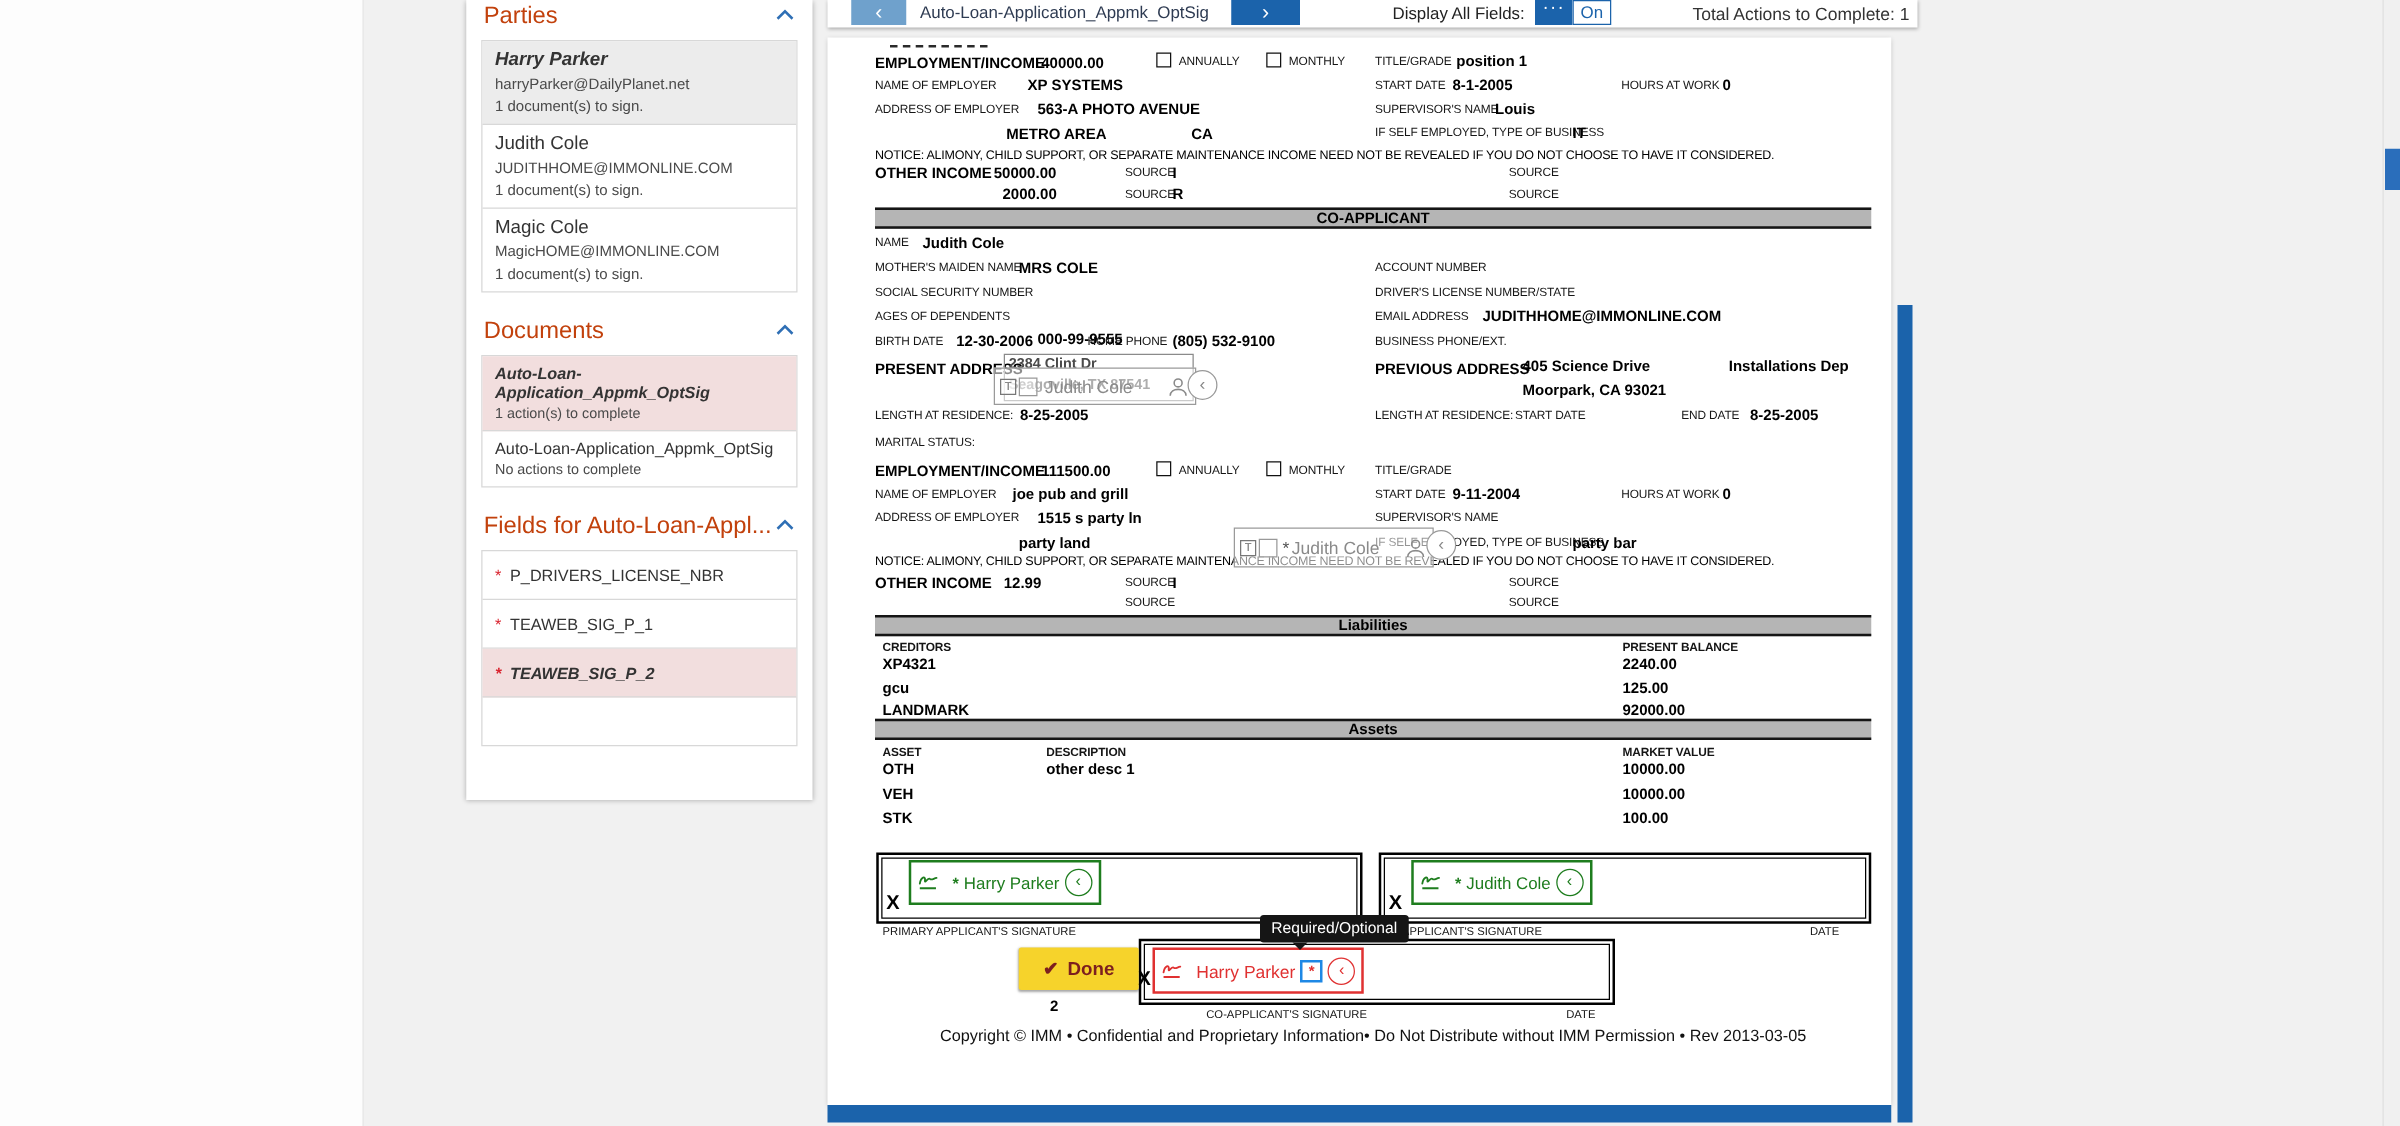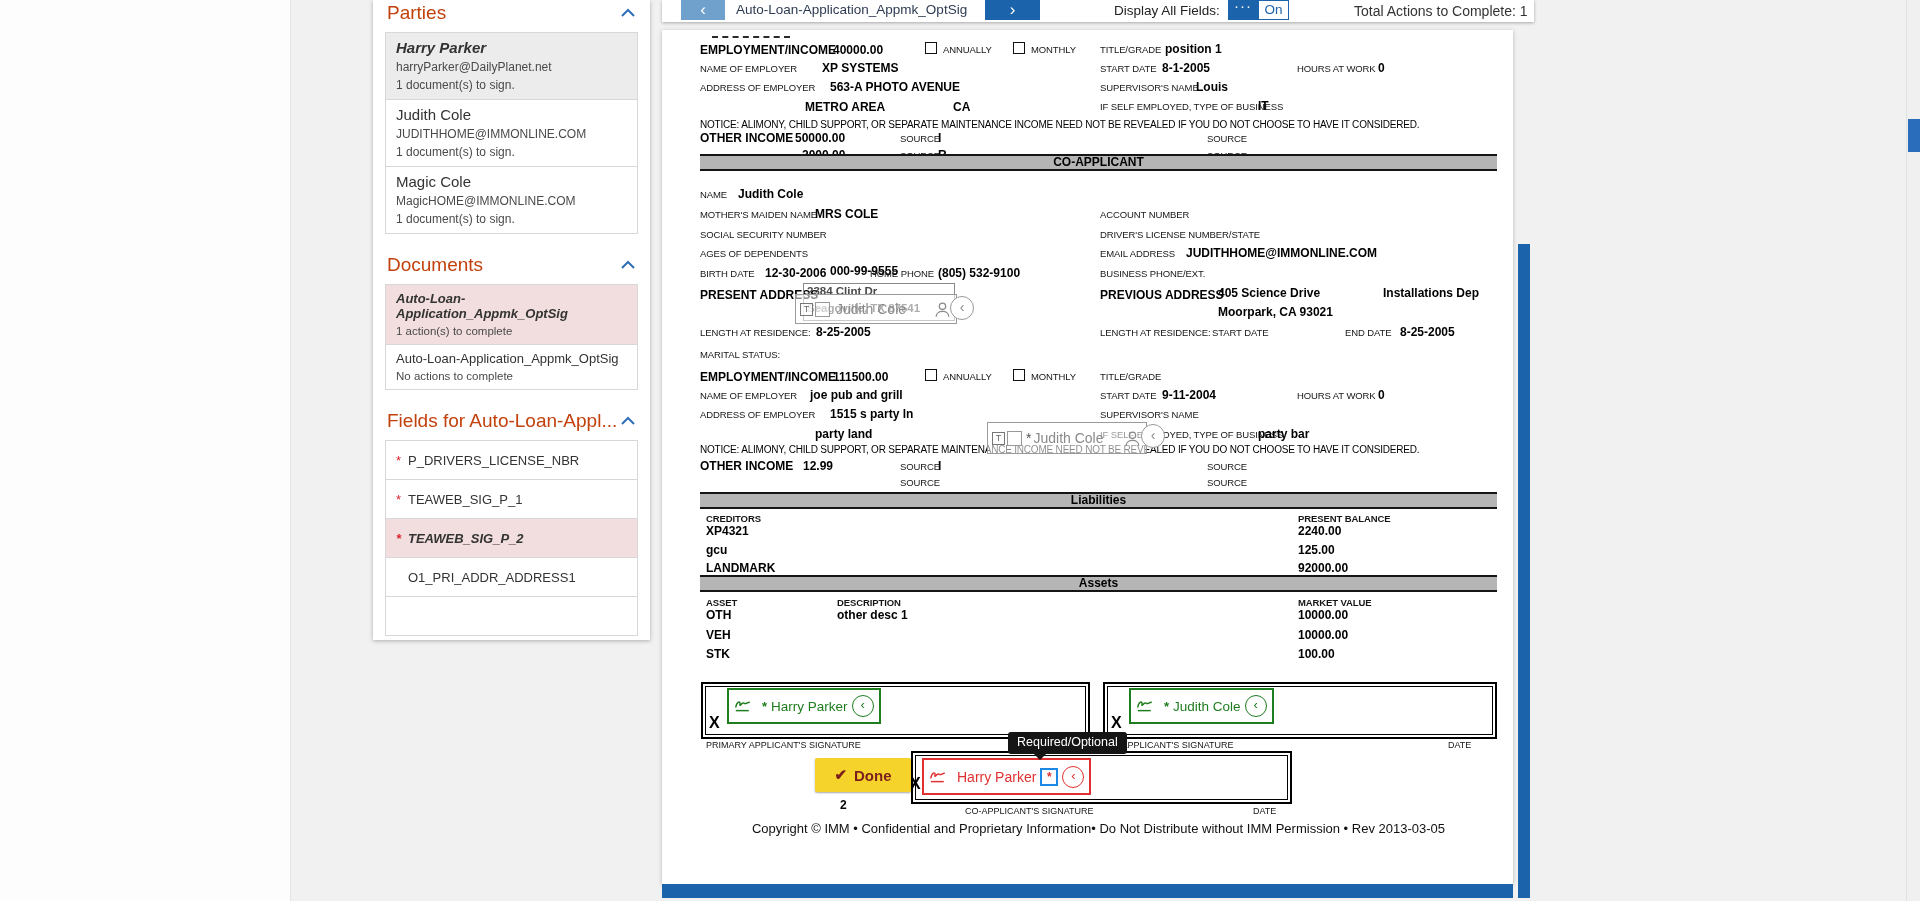--- a/index.html
+++ b/index.html
@@ -177,24 +177,20 @@
       <div class="sb-field">
         <span class="ast">*</span>
         <span>TEAWEB_SIG_P_1</span>
       </div>
 
       <div class="sb-field selected">
         <span class="ast">*</span>
         <span>TEAWEB_SIG_P_2</span>
       </div>
 
-      <div class="sb-field">
-        <span class="ast"></span>
-        <span>O1_PRI_ADDR_ADDRESS1</span>
-      </div>
 
       <div class="sb-field">
         
         
       </div>
 
   </div>
 </div>
 
 <div class="header-card">
@@ -250,21 +246,21 @@
   <span class="val" style="left:95px;top:101px;">50000.00</span>
   <span class="lbl" style="left:200px;top:103px;">SOURCE</span>
   <span class="val" style="left:238px;top:101px;">I</span>
   <span class="lbl" style="left:507px;top:103px;">SOURCE</span>
 
   <span class="val" style="left:102px;top:118px;">2000.00</span>
   <span class="lbl" style="left:200px;top:120px;">SOURCE</span>
   <span class="val" style="left:238px;top:118px;">R</span>
   <span class="lbl" style="left:507px;top:120px;">SOURCE</span>
 
-  <div class="bar" style="top:124px;">CO-APPLICANT</div>
+  <div class="bar" style="top:136px;">CO-APPLICANT</div>
 
   <span class="lbl" style="left:0;top:159px;">NAME</span>
   <span class="val" style="left:38px;top:157px;">Judith Cole</span>
 
   <span class="lbl" style="left:0;top:179px;">MOTHER'S MAIDEN NAME</span>
   <span class="val" style="left:115px;top:177px;">MRS COLE</span>
   <span class="lbl" style="left:400px;top:179px;">ACCOUNT NUMBER</span>
 
   <span class="lbl" style="left:0;top:199px;">SOCIAL SECURITY NUMBER</span>
   <span class="val" style="left:130px;top:197px;margin-top:37px;">000-99-9555</span>

